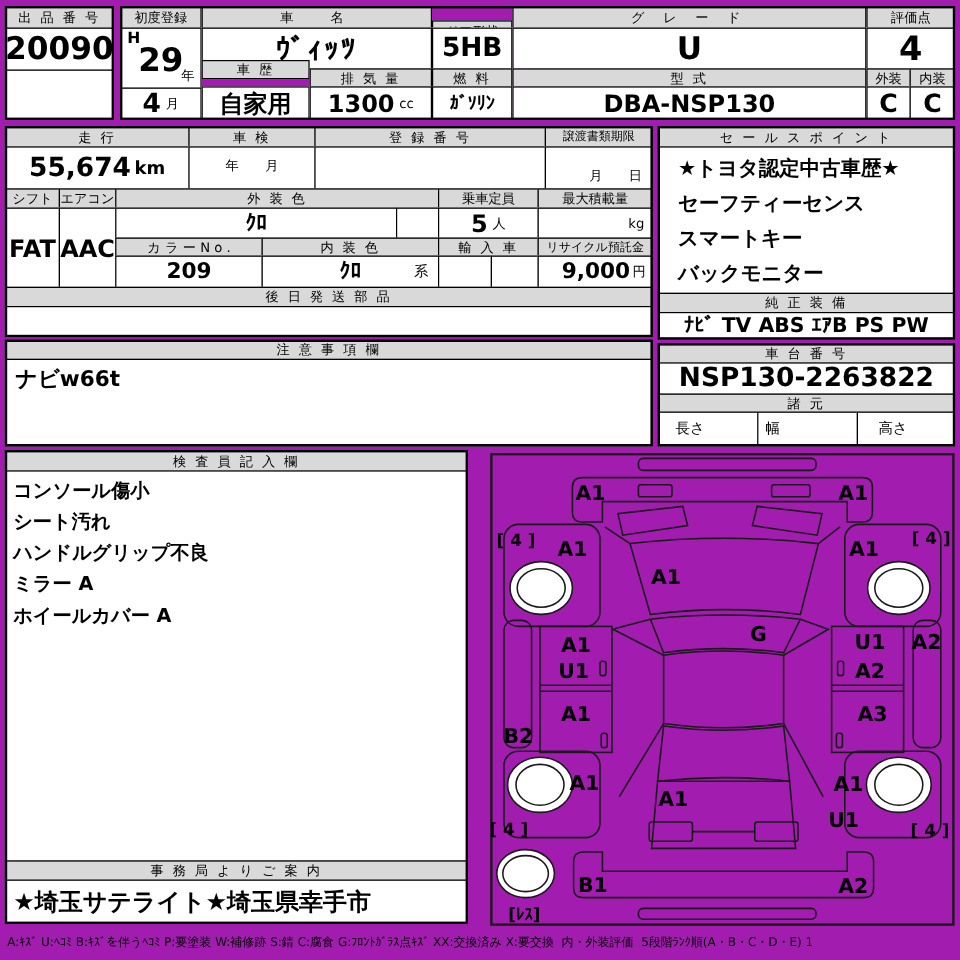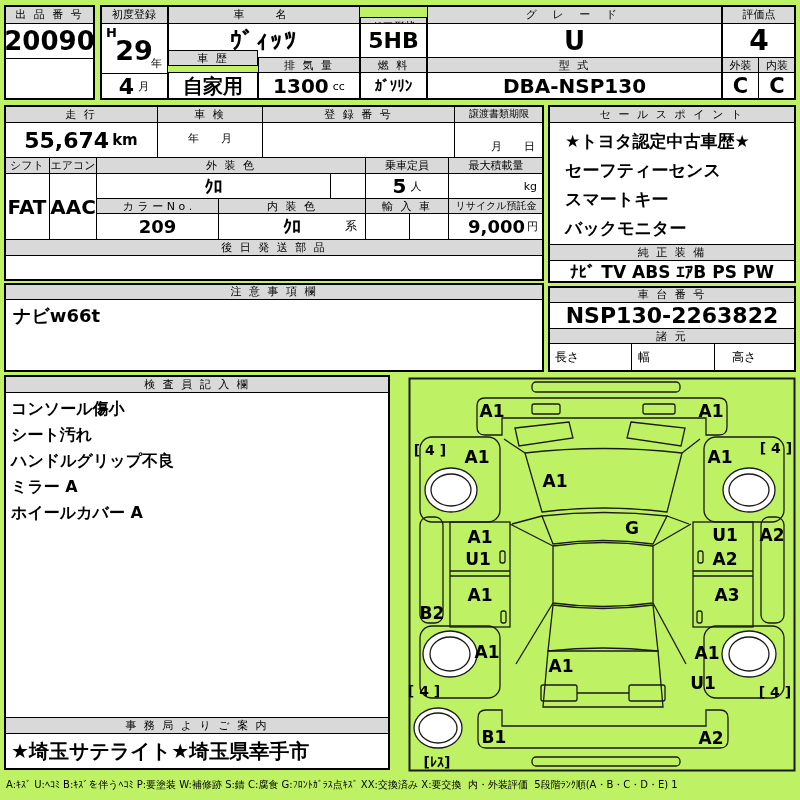--- a/index.html
+++ b/index.html
@@ -1,16 +1,16 @@
 <!DOCTYPE html>
 <html><head>
 <meta charset="utf-8">
 <style>
   html,body{margin:0;padding:0;background:#fff;}
-  .sheet{position:relative;width:800px;height:800px;background:#bef264;color:#000;
+  .sheet{position:relative;width:800px;height:800px;background:#a21caf;color:#000;
          font-family:"DejaVu Sans","Liberation Sans",sans-serif;overflow:hidden;}
   .c{position:absolute;border:1px solid #000;box-sizing:border-box;display:flex;
      align-items:center;justify-content:center;overflow:hidden;background:#fff;white-space:pre;}
   .h{background:#d9d9d9;font-size:11px;letter-spacing:2px;font-weight:400;}
   .v{font-weight:700;}
   .frame{position:absolute;border:2px solid #000;box-sizing:border-box;pointer-events:none;background:transparent;z-index:5;}
   .left{justify-content:flex-start;}
   .right{justify-content:flex-end;}
   .bottom{align-items:flex-end;}
   .lines{position:absolute;box-sizing:border-box;border:1px solid #000;background:#fff;
@@ -124,21 +124,21 @@
       <div>セーフティーセンス</div>
       <div>スマートキー</div>
       <div>バックモニター</div>
     </div>
   <div class="c h" style="left:548px;top:244px;width:248px;height:17px">純 正 装 備</div>
   <div class="c v" style="left:548px;top:260px;width:248px;height:23px;font-size:17px">ﾅﾋﾞ TV ABS ｴｱB PS PW</div>
 
   <div class="c h" style="left:548px;top:286px;width:248px;height:17px">車 台 番 号</div>
   <div class="c v" style="left:548px;top:302px;width:248px;height:27px;font-size:22px">NSP130-2263822</div>
   <div class="c h" style="left:548px;top:328px;width:248px;height:16px">諸 元</div>
-  <div class="c left" style="left:548px;top:343px;width:84px;height:29px;font-size:12px;padding-left:6px">長さ</div>
+  <div class="c left" style="left:548px;top:343px;width:84px;height:29px;font-size:12px;padding-left:14px">長さ</div>
   <div class="c left" style="left:631px;top:343px;width:84px;height:29px;font-size:12px;padding-left:6px">幅</div>
   <div class="c left" style="left:714px;top:343px;width:82px;height:29px;font-size:12px;padding-left:17px">高さ</div>
 
   <div class="c h" style="left:4px;top:375px;width:386px;height:18px">検 査 員 記 入 欄</div>
   <div class="lines" style="left:4px;top:392px;width:386px;height:326px;font-size:16px;line-height:26px;padding:3px 6px">
       <div>コンソール傷小</div>
       <div>シート汚れ</div>
       <div>ハンドルグリップ不良</div>
       <div>ミラー A</div>
       <div>ホイールカバー A</div>

